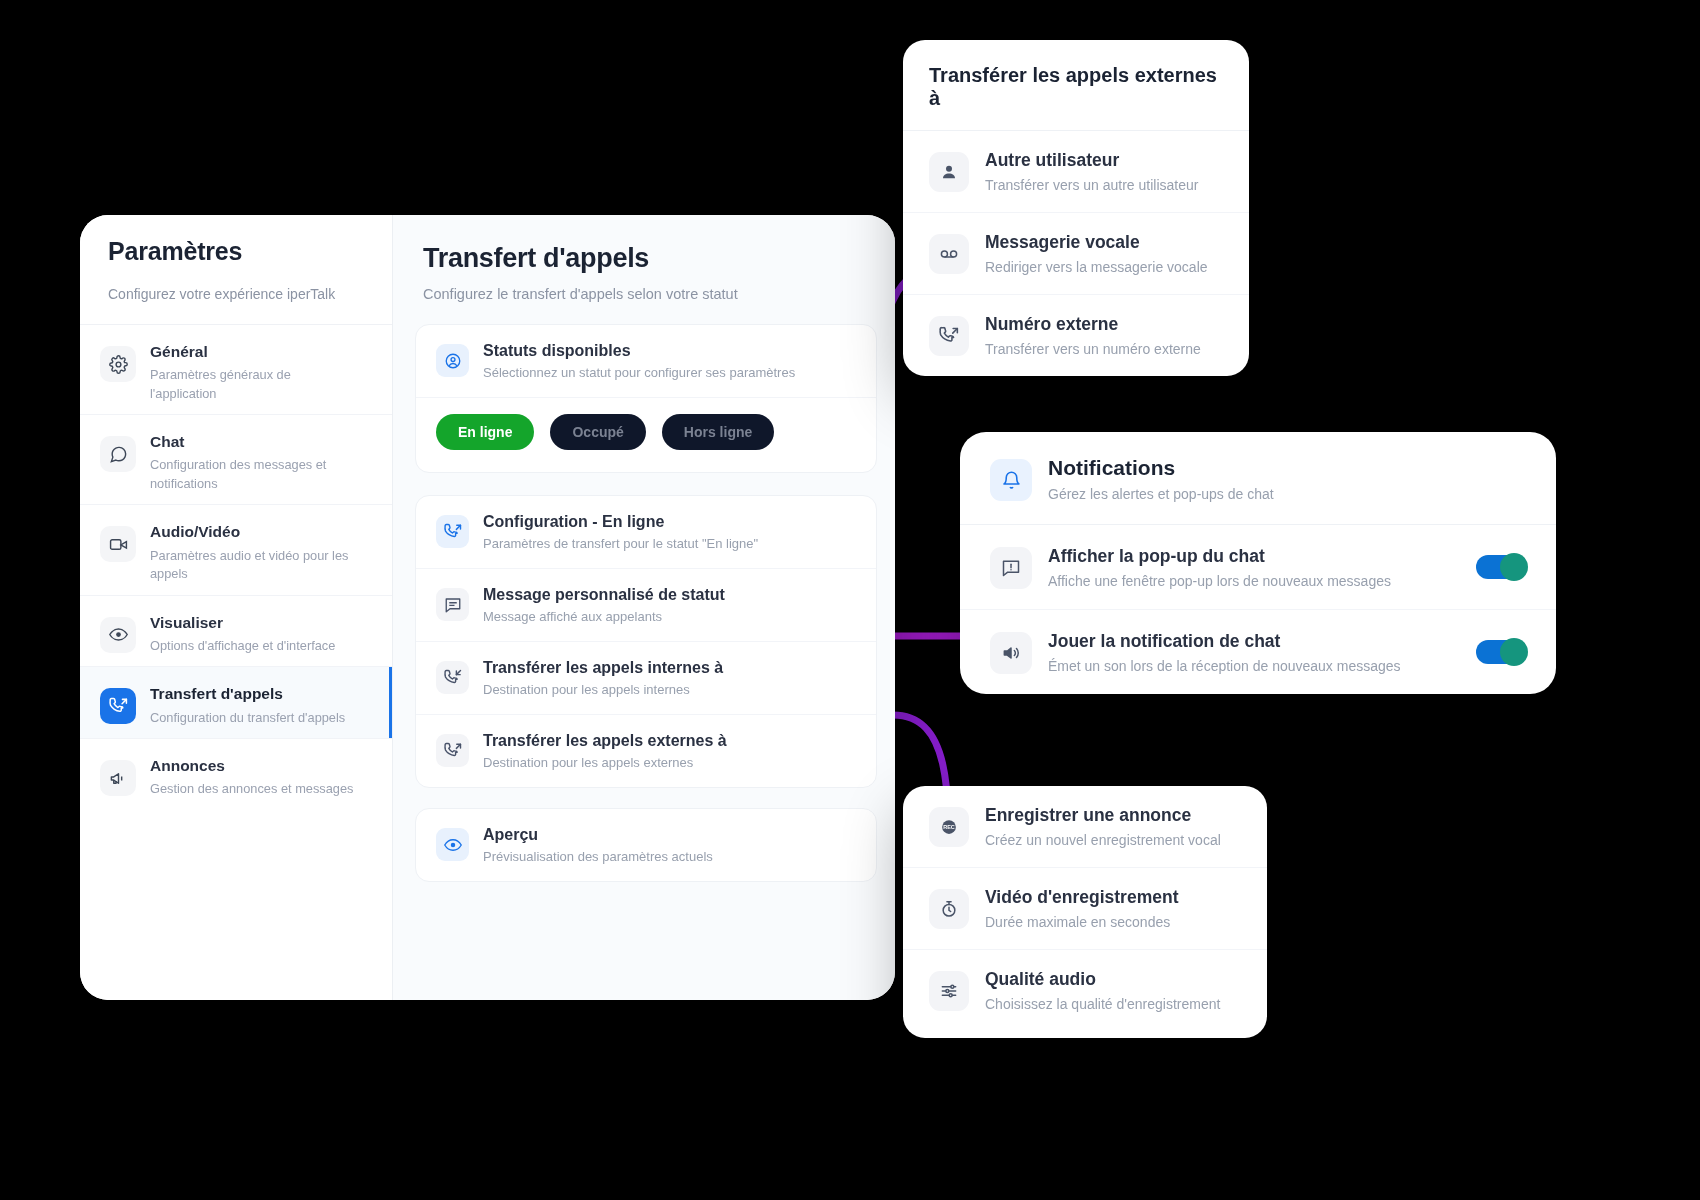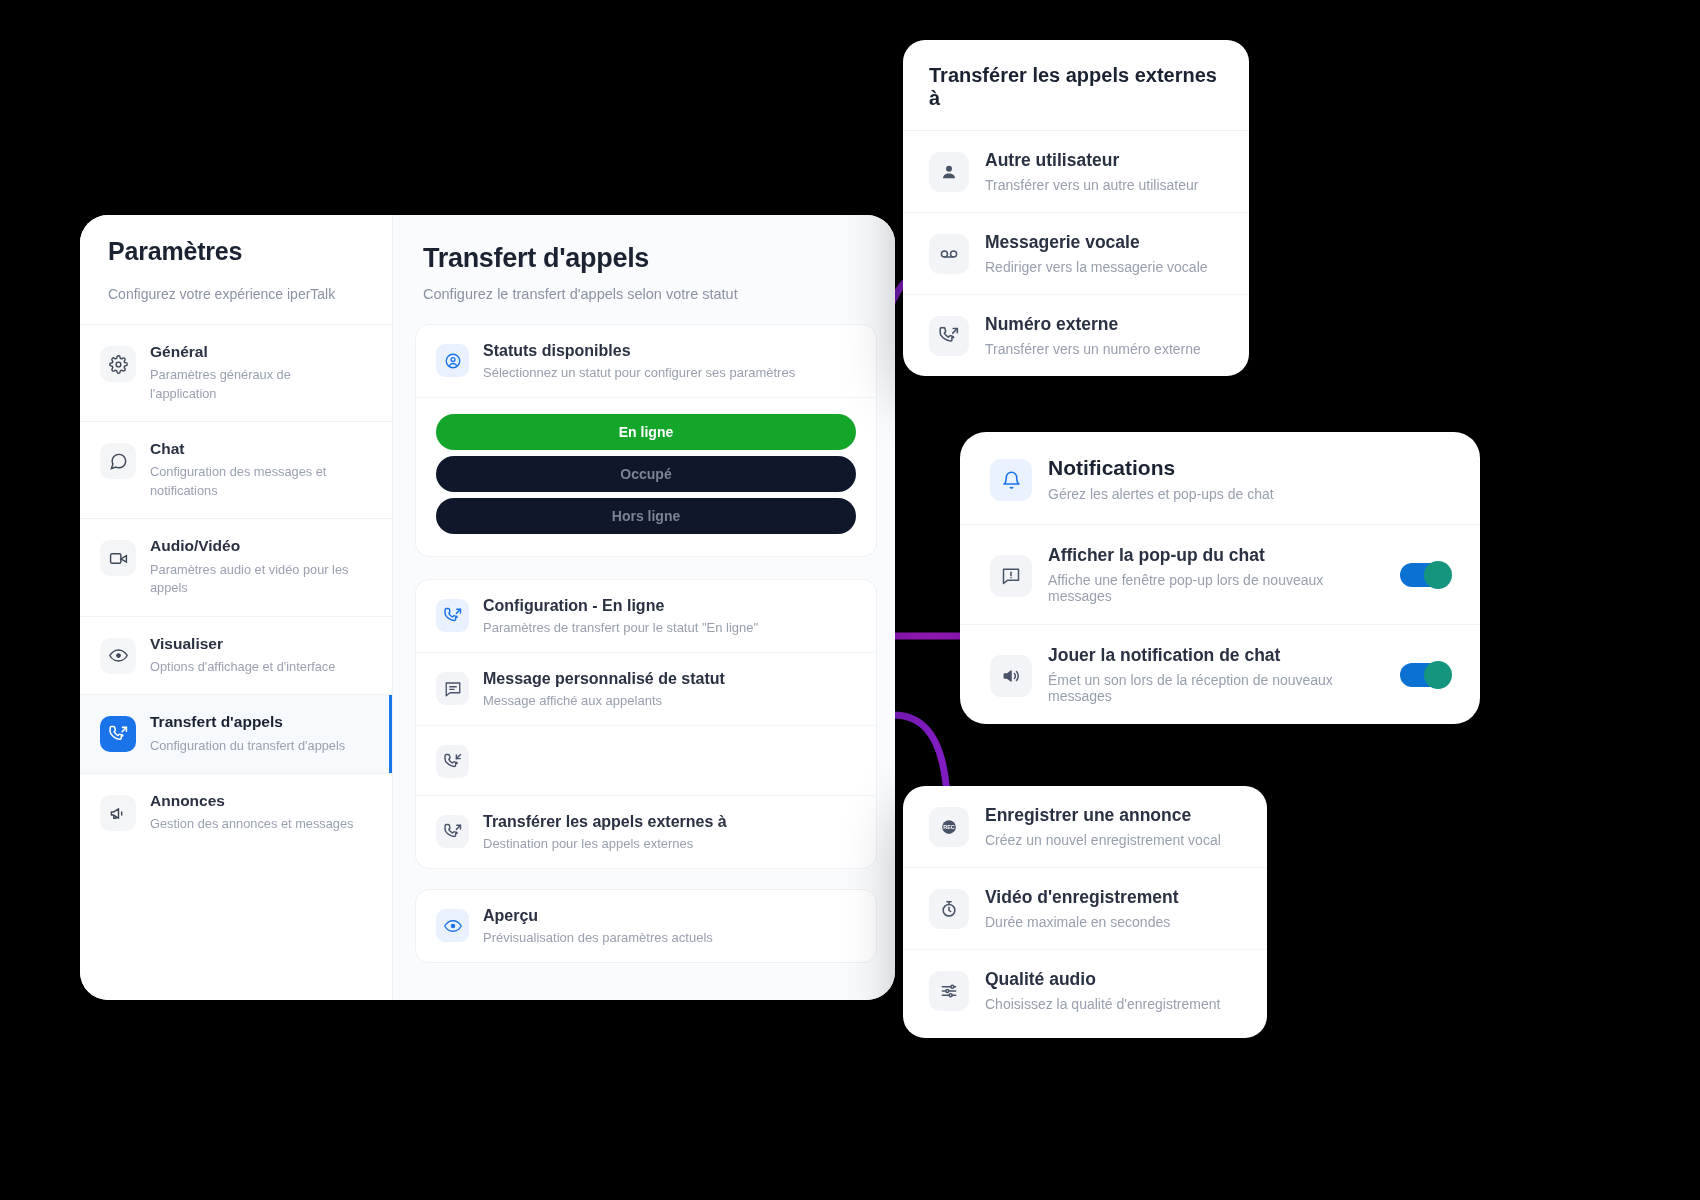--- a/index.html
+++ b/index.html
@@ -30,21 +30,21 @@
     background: #ffffff;
     border-right: 1px solid #eceff3;
     display: flex; flex-direction: column;
   }
   .sidebar-head { padding: 22px 28px 22px 28px; border-bottom: 1px solid #eff1f5; }
   .sidebar-title { font-size: 25px; font-weight: 700; color: #1b2333; letter-spacing: -.2px; }
   .sidebar-sub { font-size: 14px; color: #8b93a3; margin-top: 20px; }
 
   .nav-item {
     display: flex; align-items: flex-start; gap: 14px;
-    padding: 15px 20px 18px 20px;
+    padding: 15px 20px 11px 20px;
     border-bottom: 1px solid #f1f3f7;
     cursor: pointer;
     position: relative;
   }
   .nav-item.active { background: #f7fafd; }
   .nav-item.active::after {
     content: ""; position: absolute; right: 0; top: 0; bottom: 0; width: 3px; background: #1a73e8;
   }
   .nav-ico {
     width: 36px; height: 36px; flex: 0 0 36px; border-radius: 10px;
@@ -77,21 +77,21 @@
   .row + .row { border-top: 1px solid #f2f4f8; }
   .row-ico {
     width: 33px; height: 33px; flex: 0 0 33px; border-radius: 9px;
     display: flex; align-items: center; justify-content: center;
     background: #f3f4f7; color: #49536a; margin-top: 2px;
   }
   .row-ico.blue { background: #e8f1fd; color: #1a73e8; }
   .row-title { font-size: 16px; font-weight: 600; color: #2a3142; }
   .row-desc { font-size: 13px; color: #98a0ae; margin-top: 5px; }
 
-  .chips { display: flex; gap: 6px; padding: 16px 20px 22px 20px; border-top: 1px solid #f2f4f8; flex-direction: column; }
+  .chips { display: flex; gap: 16px; padding: 16px 20px 22px 20px; border-top: 1px solid #f2f4f8; }
   .chip {
     border-radius: 22px; padding: 10px 22px; font-size: 14px; font-weight: 600;
     background: #0f172a; color: #7b8292; cursor: pointer; border: none;
     font-family: "Liberation Sans", sans-serif;
   }
   .chip.on { background: #14a52b; color: #ffffff; }
 
   
   .float {
     position: absolute; background: #ffffff; border-radius: 22px; z-index: 3;
@@ -109,21 +109,21 @@
     display: flex; align-items: center; justify-content: center; margin-top: 2px;
   }
   .frow-ico.blue { background: #e9f2fe; color: #1a73e8; }
   .frow-body { flex: 1; }
   .frow-title { font-size: 17.5px; font-weight: 600; color: #2a3142; }
   .frow-title.lg { font-size: 21px; font-weight: 700; color: #1b2333; }
   .frow-desc { font-size: 14px; color: #98a0ae; margin-top: 6px; }
 
   
   #card-external { left: 903px; top: 40px; width: 346px; }
-  #card-notif    { left: 960px; top: 432px; width: 520px; border-radius: 26px; }
+  #card-notif    { left: 960px; top: 432px; width: 596px; border-radius: 26px; }
   #card-announce { left: 903px; top: 786px; width: 364px; }
 
   #card-notif .frow { padding: 20px 30px; align-items: center; }
   #card-notif .frow-ico { width: 42px; height: 42px; flex: 0 0 42px; }
 
   .toggle { width: 50px; height: 24px; border-radius: 14px; background: #0b72d4; position: relative; flex: 0 0 50px; cursor: pointer; }
   .toggle .knob { position: absolute; right: -2px; top: -2px; width: 28px; height: 28px; border-radius: 50%; background: #15957e; }
 
   svg { display: block; }
 </style>
@@ -281,20 +281,24 @@
           </div>
         </div>
 
         <div class="row">
           <div class="row-ico">
             <svg width="18" height="18" viewBox="0 0 24 24" fill="none" stroke="currentColor" stroke-width="1.9" stroke-linecap="round" stroke-linejoin="round">
               <path d="M15.5 13.8v2.6a1.6 1.6 0 0 1-1.8 1.6 15.8 15.8 0 0 1-6.9-2.5 15.6 15.6 0 0 1-4.8-4.8A15.8 15.8 0 0 1 1.5 3.8 1.6 1.6 0 0 1 3.1 2h2.6a1.6 1.6 0 0 1 1.6 1.4c.1.8.3 1.6.6 2.3a1.6 1.6 0 0 1-.4 1.7L6.4 8.5a12.8 12.8 0 0 0 4.8 4.8l1.1-1.1a1.6 1.6 0 0 1 1.7-.4c.7.3 1.5.5 2.3.6a1.6 1.6 0 0 1 1.2 1.4z"></path>
               <path d="M22 2l-5.5 5.5"></path>
                 <path d="M16.5 2.5v5h5"></path>
             </svg>
+          </div>
+          <div>
+            <div class="row-title">Transférer les appels internes à</div>
+            <div class="row-desc">Destination pour les appels internes</div>
           </div>
         </div>
 
         <div class="row">
           <div class="row-ico">
             <svg width="18" height="18" viewBox="0 0 24 24" fill="none" stroke="currentColor" stroke-width="1.9" stroke-linecap="round" stroke-linejoin="round">
               <path d="M15.5 13.8v2.6a1.6 1.6 0 0 1-1.8 1.6 15.8 15.8 0 0 1-6.9-2.5 15.6 15.6 0 0 1-4.8-4.8A15.8 15.8 0 0 1 1.5 3.8 1.6 1.6 0 0 1 3.1 2h2.6a1.6 1.6 0 0 1 1.6 1.4c.1.8.3 1.6.6 2.3a1.6 1.6 0 0 1-.4 1.7L6.4 8.5a12.8 12.8 0 0 0 4.8 4.8l1.1-1.1a1.6 1.6 0 0 1 1.7-.4c.7.3 1.5.5 2.3.6a1.6 1.6 0 0 1 1.2 1.4z"></path>
               <path d="M17 3h5v5"></path>
                 <path d="M22 3l-5.5 5.5"></path>
             </svg>

